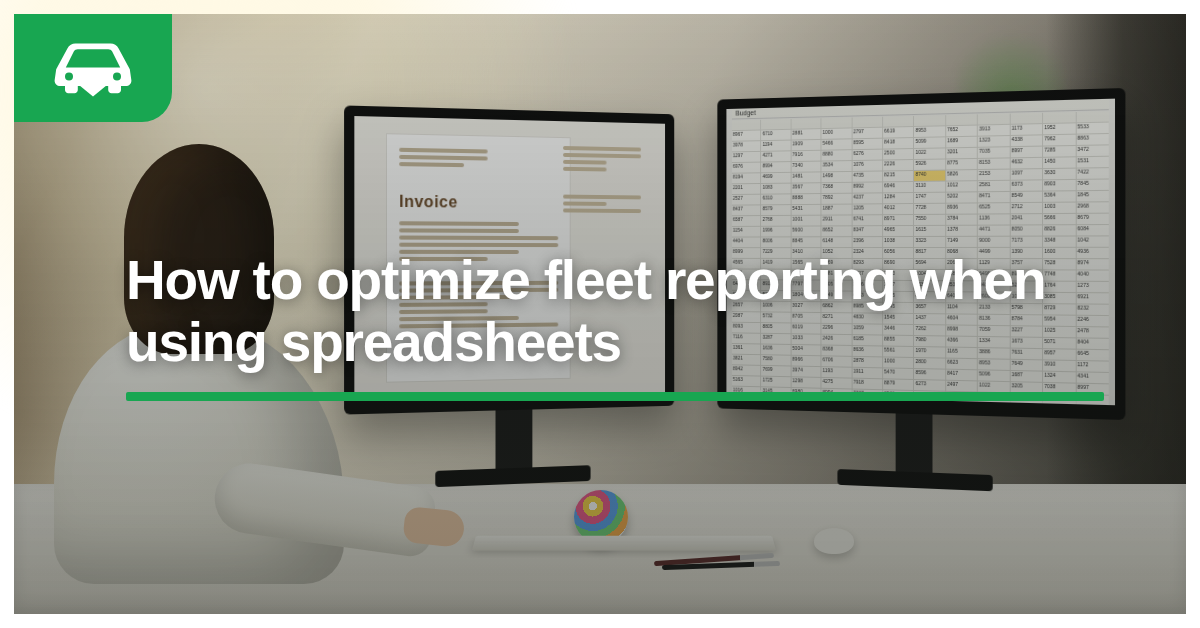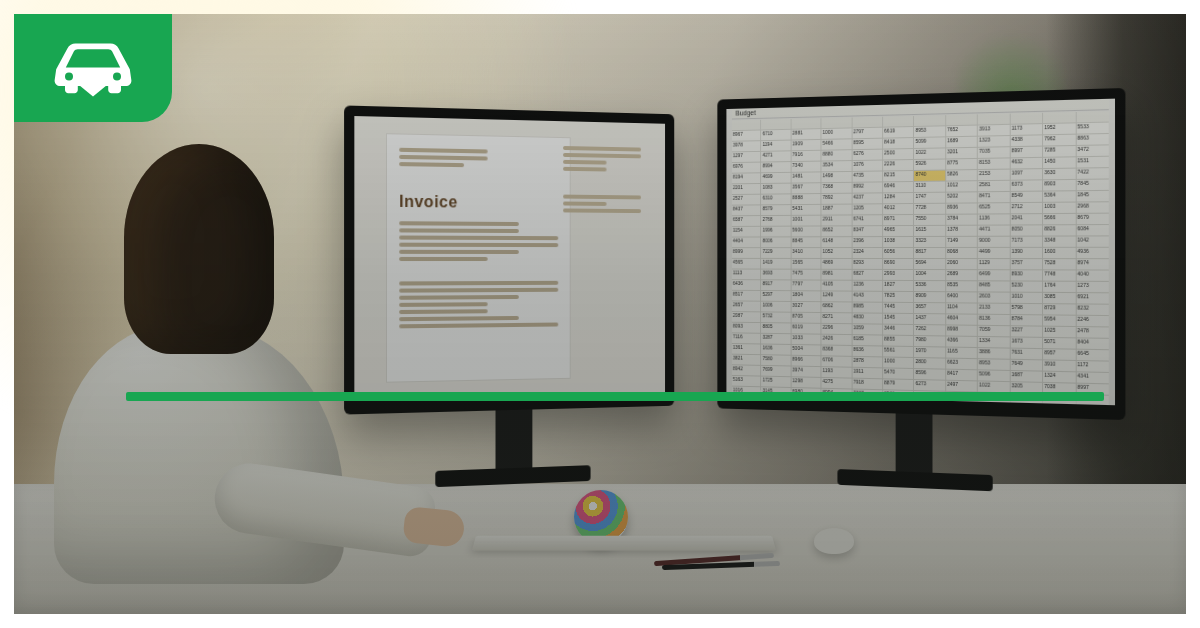--- a/index.html
+++ b/index.html
@@ -649,15 +649,16 @@
       <svg viewBox="0 0 120 80" fill="none">
         <path d="M14 44 L28 18 C30 14 34 12 38 12 L82 12 C86 12 90 14 92 18 L106 44 L108 58 C108 62 105 65 101 65 L95 65 L95 70 C95 72 93 74 91 74 L83 74 C81 74 79 72 79 70 L79 65 L41 65 L41 70 C41 72 39 74 37 74 L29 74 C27 74 25 72 25 70 L25 65 L19 65 C15 65 12 62 12 58 Z" fill="#ffffff"></path>
         <path d="M26 42 L36 22 C37 20 39 19 41 19 L79 19 C81 19 83 20 84 22 L94 42 Z" fill="#18a651"></path>
         <circle cx="30" cy="53" r="5" fill="#18a651"></circle>
         <circle cx="90" cy="53" r="5" fill="#18a651"></circle>
         <path d="M44 65 L60 78 L76 65 Z" fill="#ffffff"></path>
       </svg>
     </span>
   </div>
 
+  <h1 class="headline">How to optimize fleet reporting when using spreadsheets</h1>
   <div class="underline"></div>
 
 </div>
 
 </body></html>

